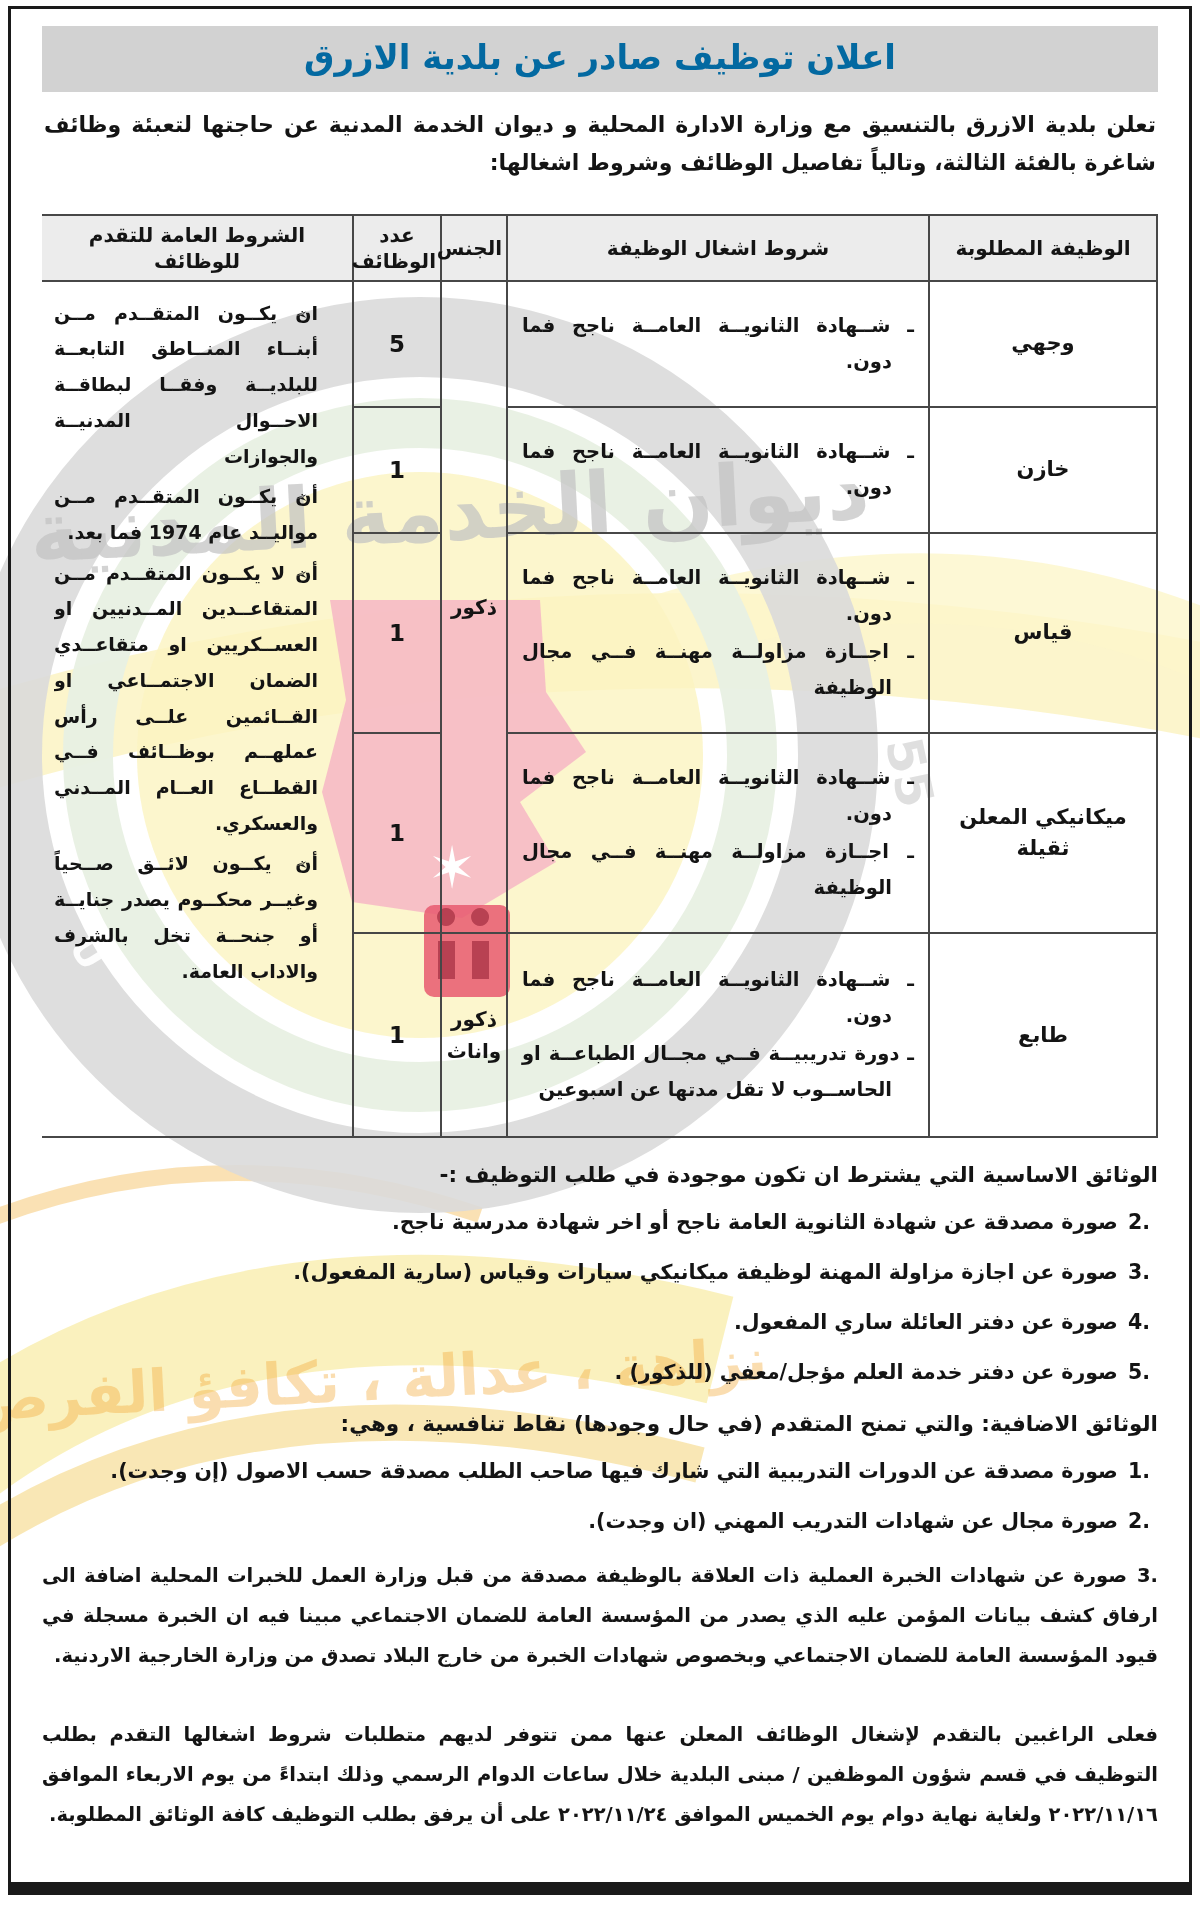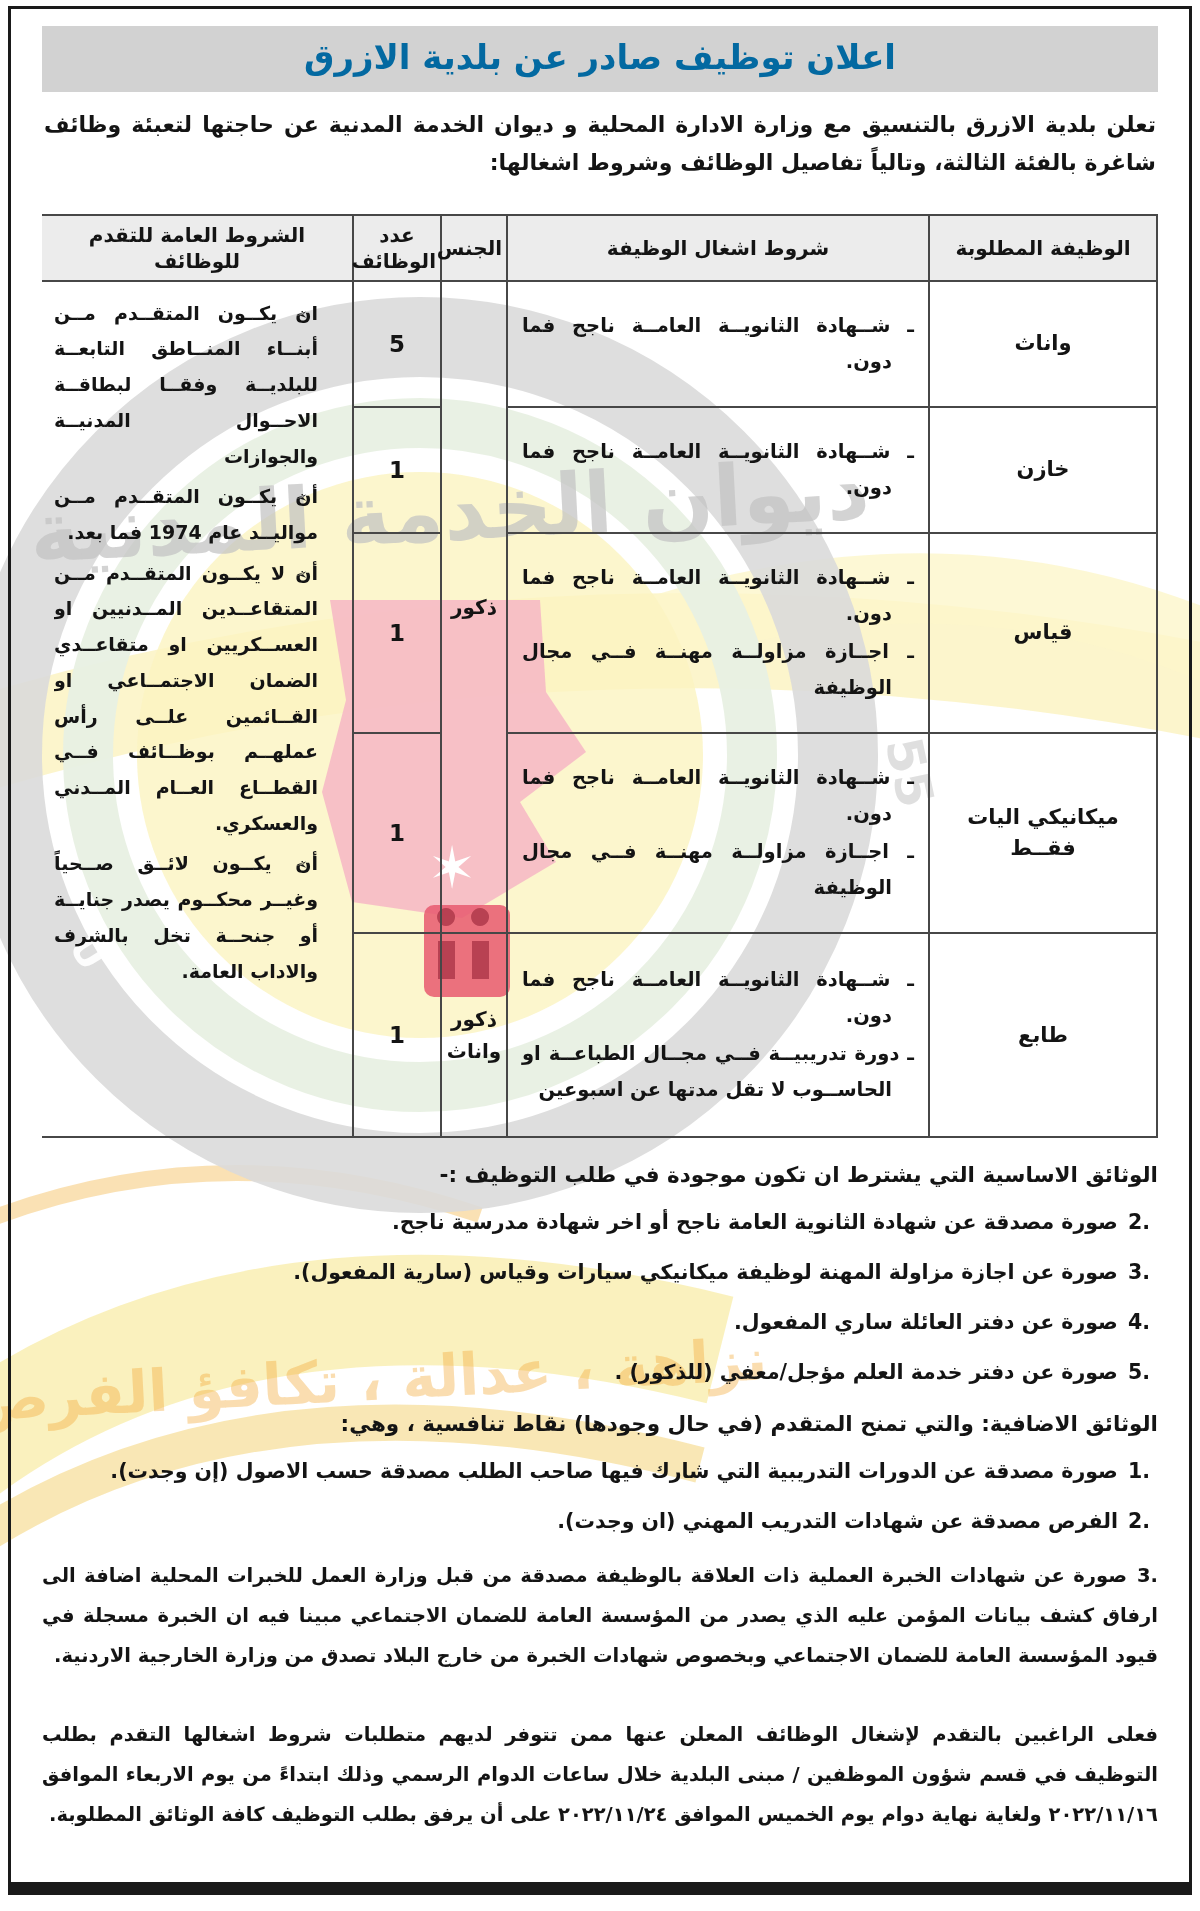--- a/index.html
+++ b/index.html
@@ -114,21 +114,21 @@
     </colgroup>
     <tbody>
         <tr>
       <th>الوظيفة المطلوبة</th>
       <th>شروط اشغال الوظيفة</th>
       <th>الجنس</th>
       <th>عدد الوظائف</th>
       <th>الشروط العامة للتقدم للوظائف</th>
     </tr>
     <tr style="height:103px">
-      <td class="job">واناث</td>
+      <td class="job">وجهي</td>
       <td class="cond">
         <div class="cond-line">ـ شــهادة الثانويــة العامــة ناجح فما دون.</div>
       </td>
       <td class="gender" rowspan="4">ذكور</td>
       <td class="count">5</td>
       <td class="general" rowspan="5">
         <div class="general-inner">
           <div class="cnd">ان يكــون المتقــدم مــن أبنــاء المنــاطق التابعــة للبلديــة وفقــا لبطاقــة الاحــوال المدنيــة والجوازات</div>
           <div class="cnd">أن يكــون المتقــدم  مــن مواليــد عام 1974 فما بعد.</div>
           <div class="cnd">أن لا يكــون المتقــدم مــن المتقاعــدين المــدنيين او العســكريين او متقاعــدي الضمان الاجتمــاعي او القــائمين علــى رأس عملهــم بوظــائف فــي القطــاع العــام المــدني والعسكري.</div>
@@ -146,21 +146,21 @@
     </tr>
     <tr style="height:154px">
       <td class="job">قياس</td>
       <td class="cond">
         <div class="cond-line">ـ شــهادة الثانويــة العامــة ناجح فما دون.</div>
         <div class="cond-line">ـ اجــازة مزاولــة مهنــة فــي مجال الوظيفة</div>
       </td>
       <td class="count">1</td>
     </tr>
     <tr style="height:167px">
-      <td class="job">ميكانيكي اليات فقــط</td>
+      <td class="job">ميكانيكي المعلن ثقيلة</td>
       <td class="cond">
         <div class="cond-line">ـ شــهادة الثانويــة العامــة ناجح فما دون.</div>
         <div class="cond-line">ـ اجــازة مزاولــة مهنــة فــي مجال الوظيفة</div>
       </td>
       <td class="count">1</td>
     </tr>
     <tr style="height:204px">
       <td class="job">طابع</td>
       <td class="cond">
         <div class="cond-line">ـ شــهادة الثانويــة العامــة ناجح فما دون.</div>
@@ -186,21 +186,21 @@
   <div class="doc-item">
     <span class="num">5.</span><span>صورة عن دفتر خدمة العلم مؤجل/معفي (للذكور) .</span>
   </div>
 
   <div class="sec-title">الوثائق الاضافية:  والتي تمنح المتقدم (في حال وجودها) نقاط تنافسية ، وهي:</div>
 
   <div class="doc-item">
     <span class="num">1.</span><span>صورة مصدقة عن الدورات التدريبية التي شارك فيها صاحب الطلب مصدقة حسب الاصول (إن وجدت).</span>
   </div>
   <div class="doc-item">
-    <span class="num">2.</span><span>الفرص مصدقة عن شهادات التدريب المهني (ان وجدت).</span>
+    <span class="num">2.</span><span>صورة مجال عن شهادات التدريب المهني (ان وجدت).</span>
   </div>
   <p class="para">
     <span class="num">3.</span><span>صورة عن شهادات الخبرة العملية ذات العلاقة بالوظيفة مصدقة من قبل وزارة العمل للخبرات المحلية اضافة الى ارفاق كشف بيانات المؤمن عليه الذي يصدر من المؤسسة العامة للضمان الاجتماعي مبينا فيه ان الخبرة مسجلة في قيود المؤسسة العامة للضمان الاجتماعي وبخصوص شهادات الخبرة من خارج البلاد تصدق من وزارة الخارجية الاردنية.</span>
   </p>
 
   <p class="closing">فعلى الراغبين بالتقدم لإشغال الوظائف المعلن عنها ممن تتوفر لديهم متطلبات شروط اشغالها التقدم بطلب التوظيف في قسم شؤون الموظفين / مبنى البلدية خلال ساعات الدوام الرسمي وذلك ابتداءً من يوم الاربعاء الموافق  ٢٠٢٢/١١/١٦  ولغاية نهاية دوام يوم الخميس الموافق  ٢٠٢٢/١١/٢٤ على أن يرفق بطلب التوظيف كافة الوثائق المطلوبة.</p>
 
 </div>
 
 </body></html>

